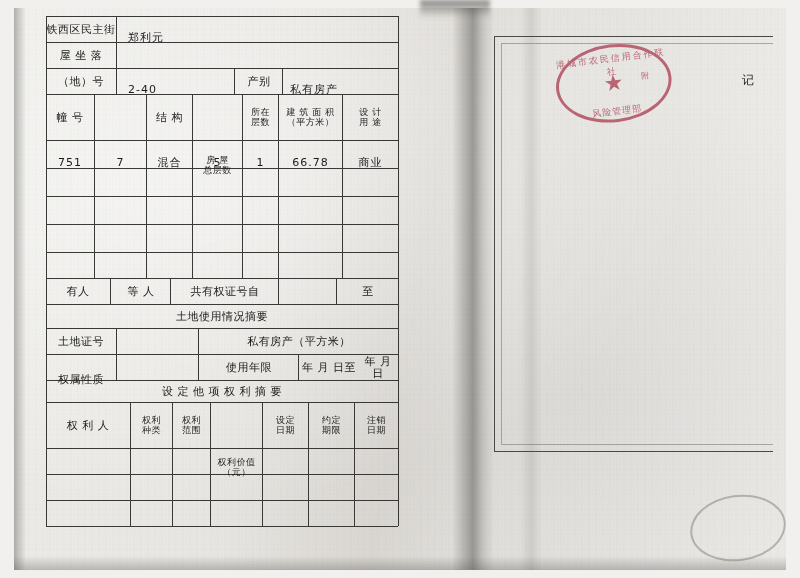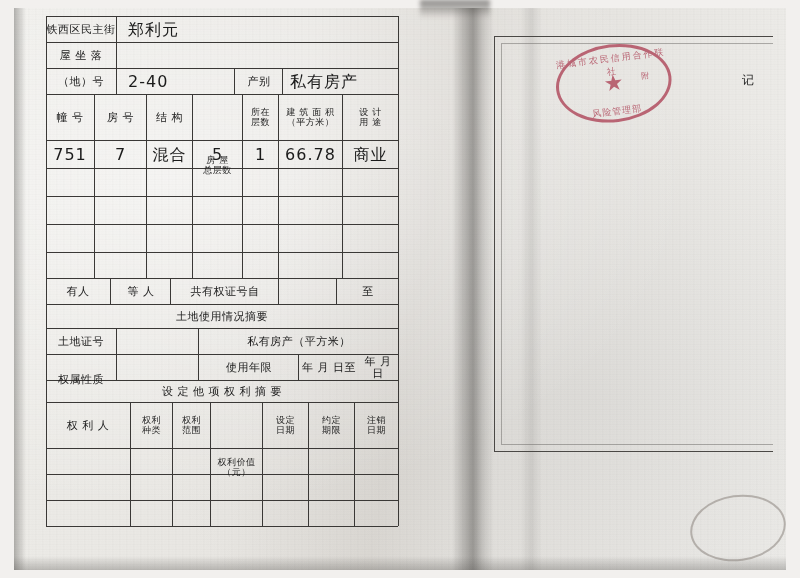--- a/index.html
+++ b/index.html
@@ -116,22 +116,23 @@
     color: #1b1b1b;
     display: flex;
     align-items: center;
     justify-content: center;
     text-align: center;
     letter-spacing: 0.5px;
     white-space: pre-line;
   }
   .cell.left { justify-content: flex-start; }
   .cell.hand {
-    font-size: 16px;
+    font-size: 11px;
     letter-spacing: 1px;
+    margin-top: 8px;
   }
   .cell.small { font-size: 9px; }
 
   
   .rightframe {
     position: absolute;
     left: 494px;
     top: 36px;
     width: 278px;
     height: 414px;
@@ -297,21 +298,20 @@
     <div class="cell hand left" style="left:82px; top:2px; width:200px; height:24px;">郑利元</div>
 
     <div class="cell" style="left:0px;   top:28px; width:70px;  height:24px;">屋 坐 落</div>
 
     <div class="cell" style="left:0px;   top:54px; width:70px;  height:24px;">（地）号</div>
     <div class="cell hand left" style="left:82px; top:54px; width:100px; height:24px;">2-40</div>
     <div class="cell" style="left:190px; top:54px; width:46px; height:24px;">产别</div>
     <div class="cell hand left" style="left:244px; top:54px; width:108px; height:24px;">私有房产</div>
 
     <div class="cell" style="left:0px;   top:80px; width:48px;  height:44px;">幢 号</div>
-    <div class="cell" style="left:49px;  top:80px; width:51px;  height:44px;">房 号</div>
     <div class="cell" style="left:101px; top:80px; width:45px;  height:44px;">结 构</div>
     <div class="cell small" style="left:147px; top:80px; width:49px; height:44px;margin-top:48px;">房 屋
 总层数</div>
     <div class="cell small" style="left:197px; top:80px; width:35px; height:44px;">所在
 层数</div>
     <div class="cell small" style="left:233px; top:80px; width:63px; height:44px;">建 筑 面 积
 （平方米）</div>
     <div class="cell small" style="left:297px; top:80px; width:55px; height:44px;">设 计
 用 途</div>
 

